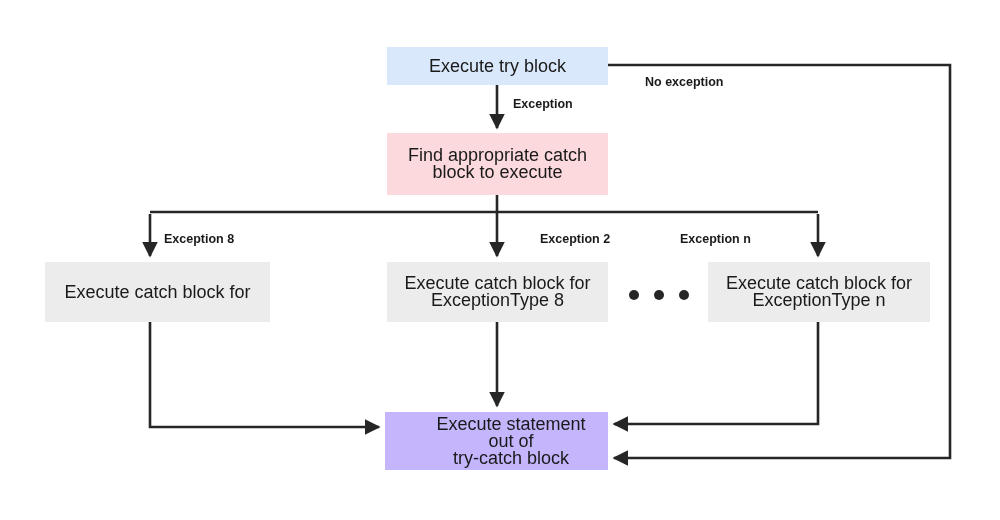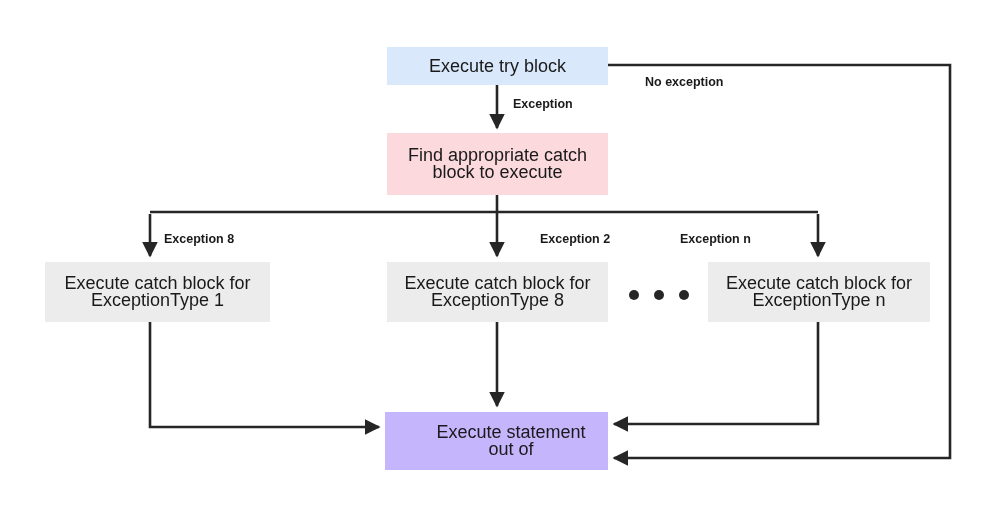--- a/index.html
+++ b/index.html
@@ -66,41 +66,41 @@
   <div class="node" style="left:387px;top:133px;width:221px;height:62px;background:#fbd9dd;">
     <span>
       <span>Find appropriate catch</span>
       <span>block to execute</span>
     </span>
   </div>
 
   <div class="node" style="left:45px;top:262px;width:225px;height:60px;background:#ececec;">
     <span>
       <span>Execute catch block for</span>
-      <span>ExceptionType 1</span>
     </span>
   </div>
 
   <div class="node" style="left:387px;top:262px;width:221px;height:60px;background:#ececec;">
     <span>
       <span>Execute catch block for</span>
       <span>ExceptionType 8</span>
     </span>
   </div>
 
   <div class="node" style="left:708px;top:262px;width:222px;height:60px;background:#ececec;">
     <span>
       <span>Execute catch block for</span>
       <span>ExceptionType n</span>
     </span>
   </div>
 
   <div class="node" style="left:385px;top:412px;width:223px;height:58px;background:#c4b5fd;padding-left:39px;">
     <span>
       <span>Execute statement out of</span>
+      <span>try-catch block</span>
     </span>
   </div>
 
   <svg class="dots" style="left:620px;top:280px;width:80px;height:30px;" viewBox="0 0 80 30" xmlns="http://www.w3.org/2000/svg">
     <circle cx="14" cy="15" r="5" fill="#262626"></circle>
     <circle cx="39" cy="15" r="5" fill="#262626"></circle>
     <circle cx="64" cy="15" r="5" fill="#262626"></circle>
   </svg>
 
   <div class="edge-label" style="left:513px;top:97px;">Exception</div>

